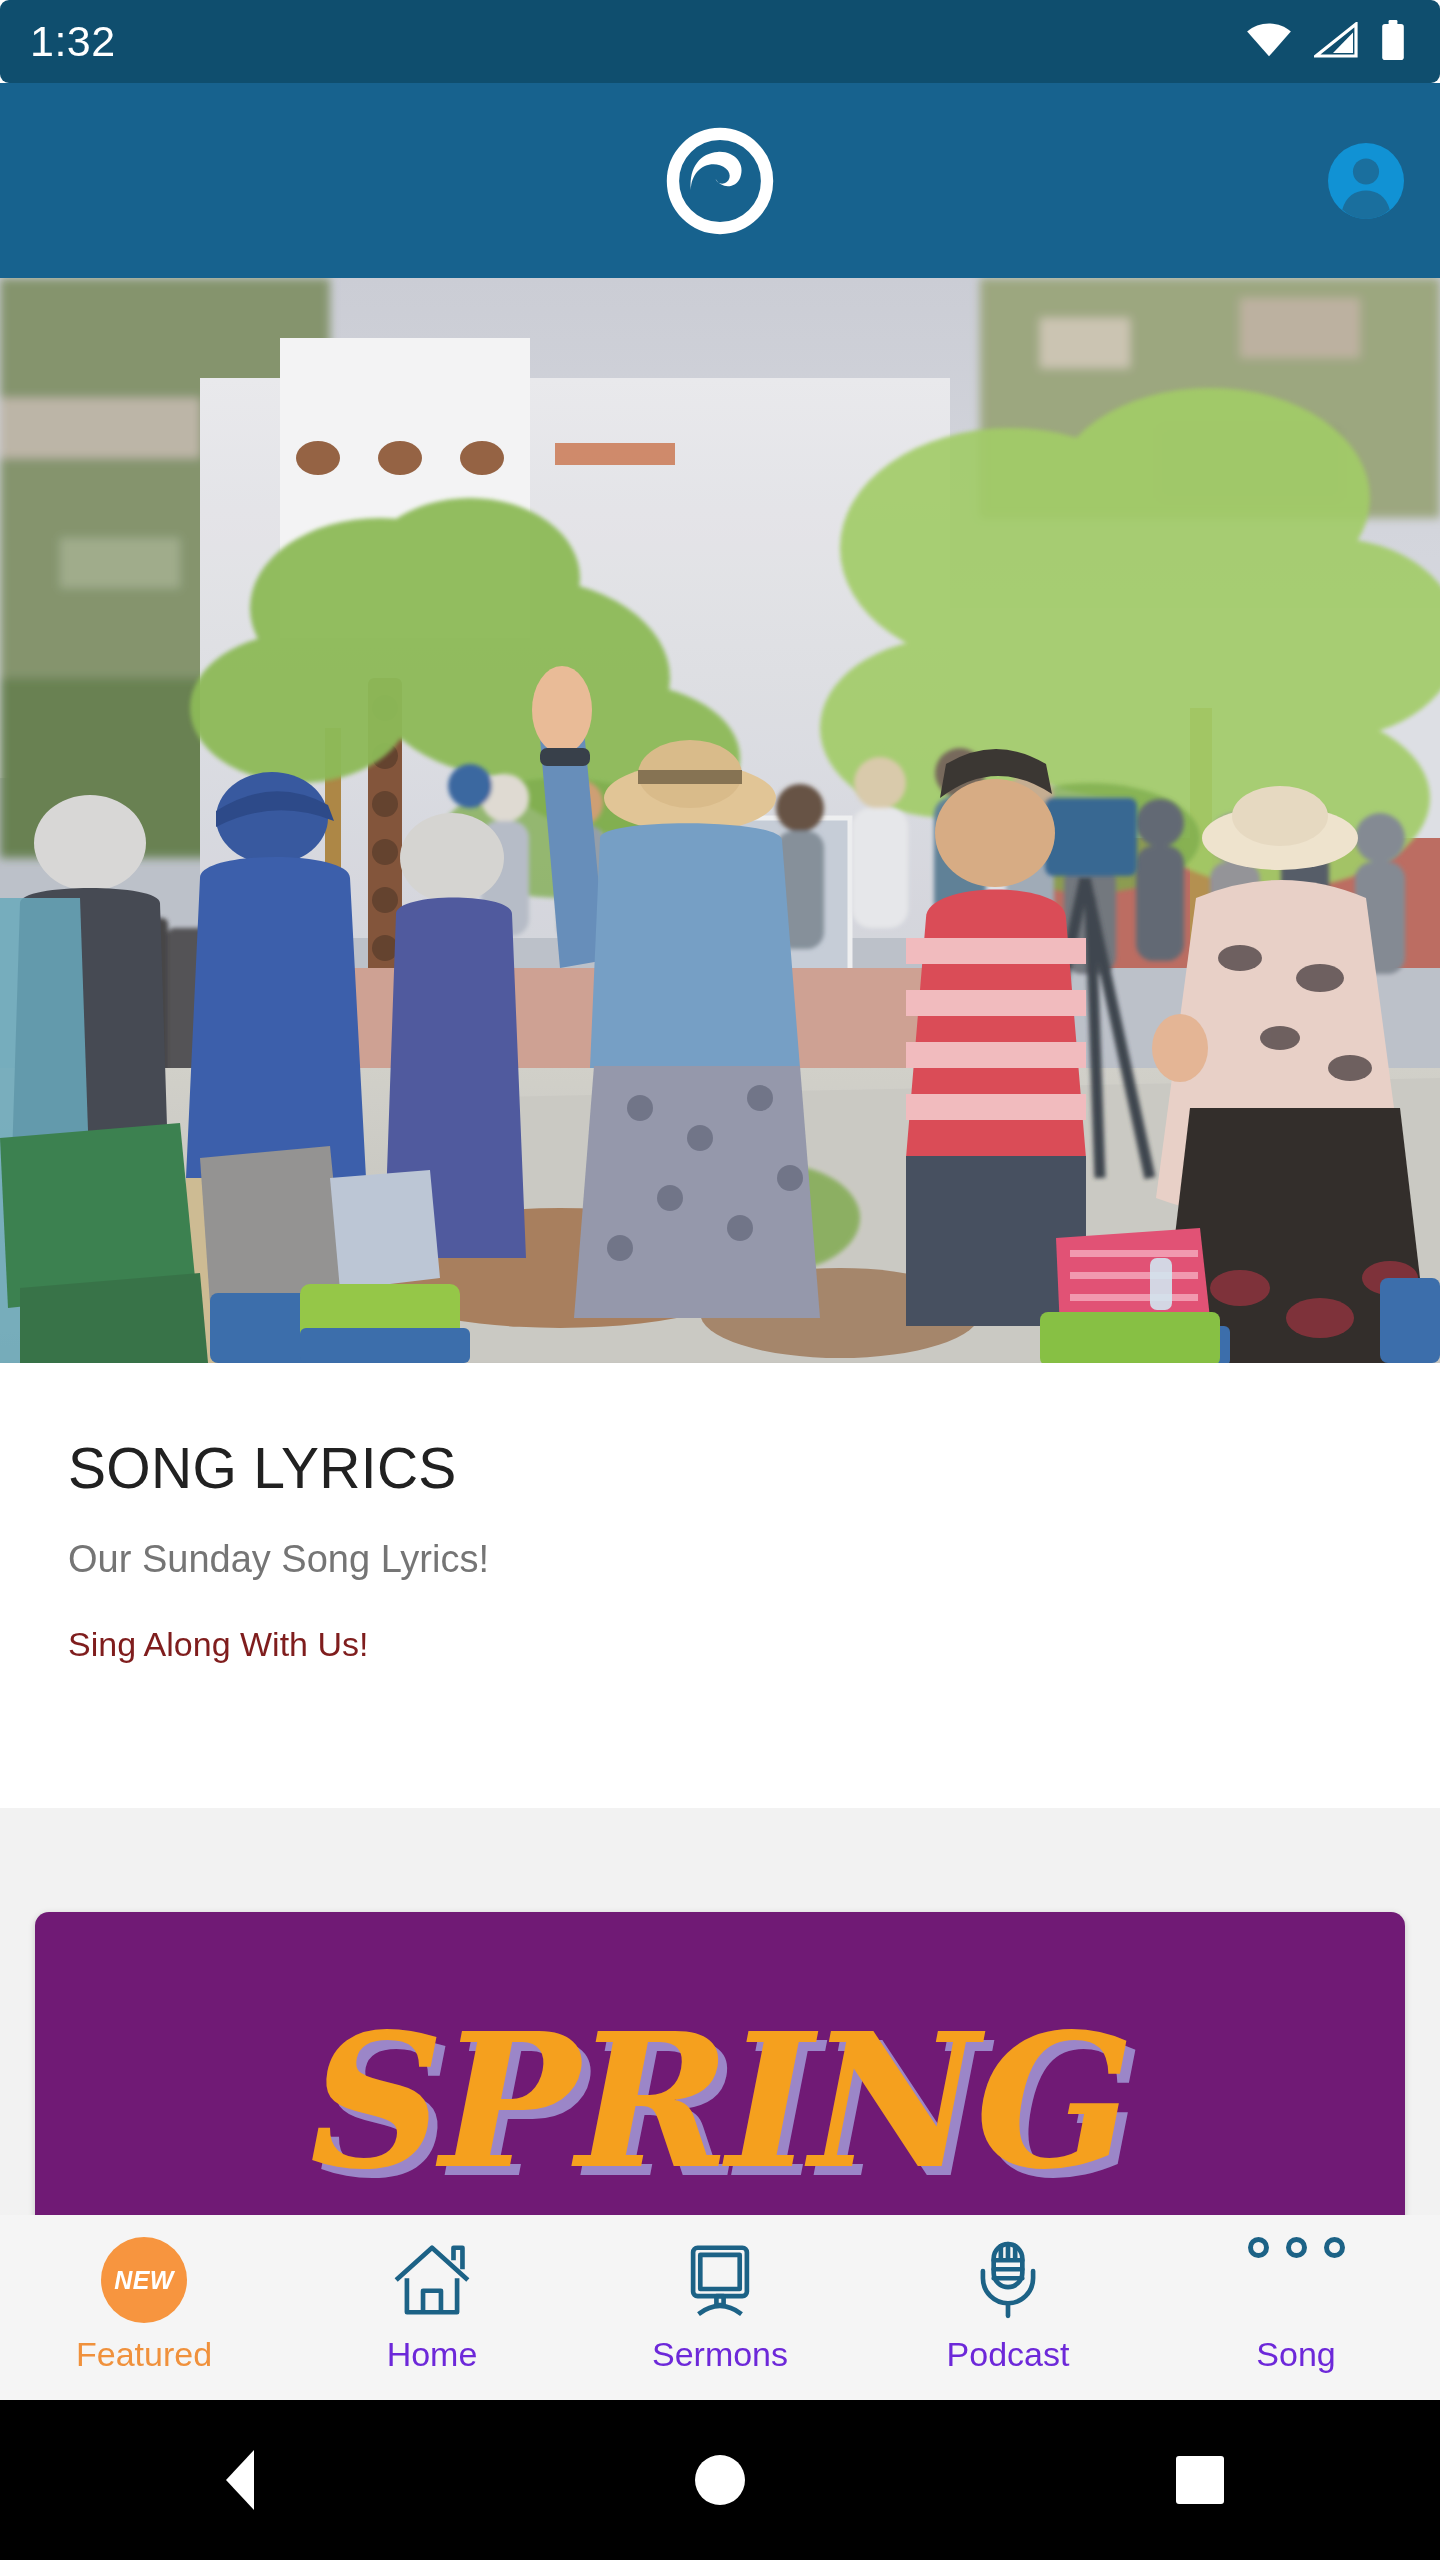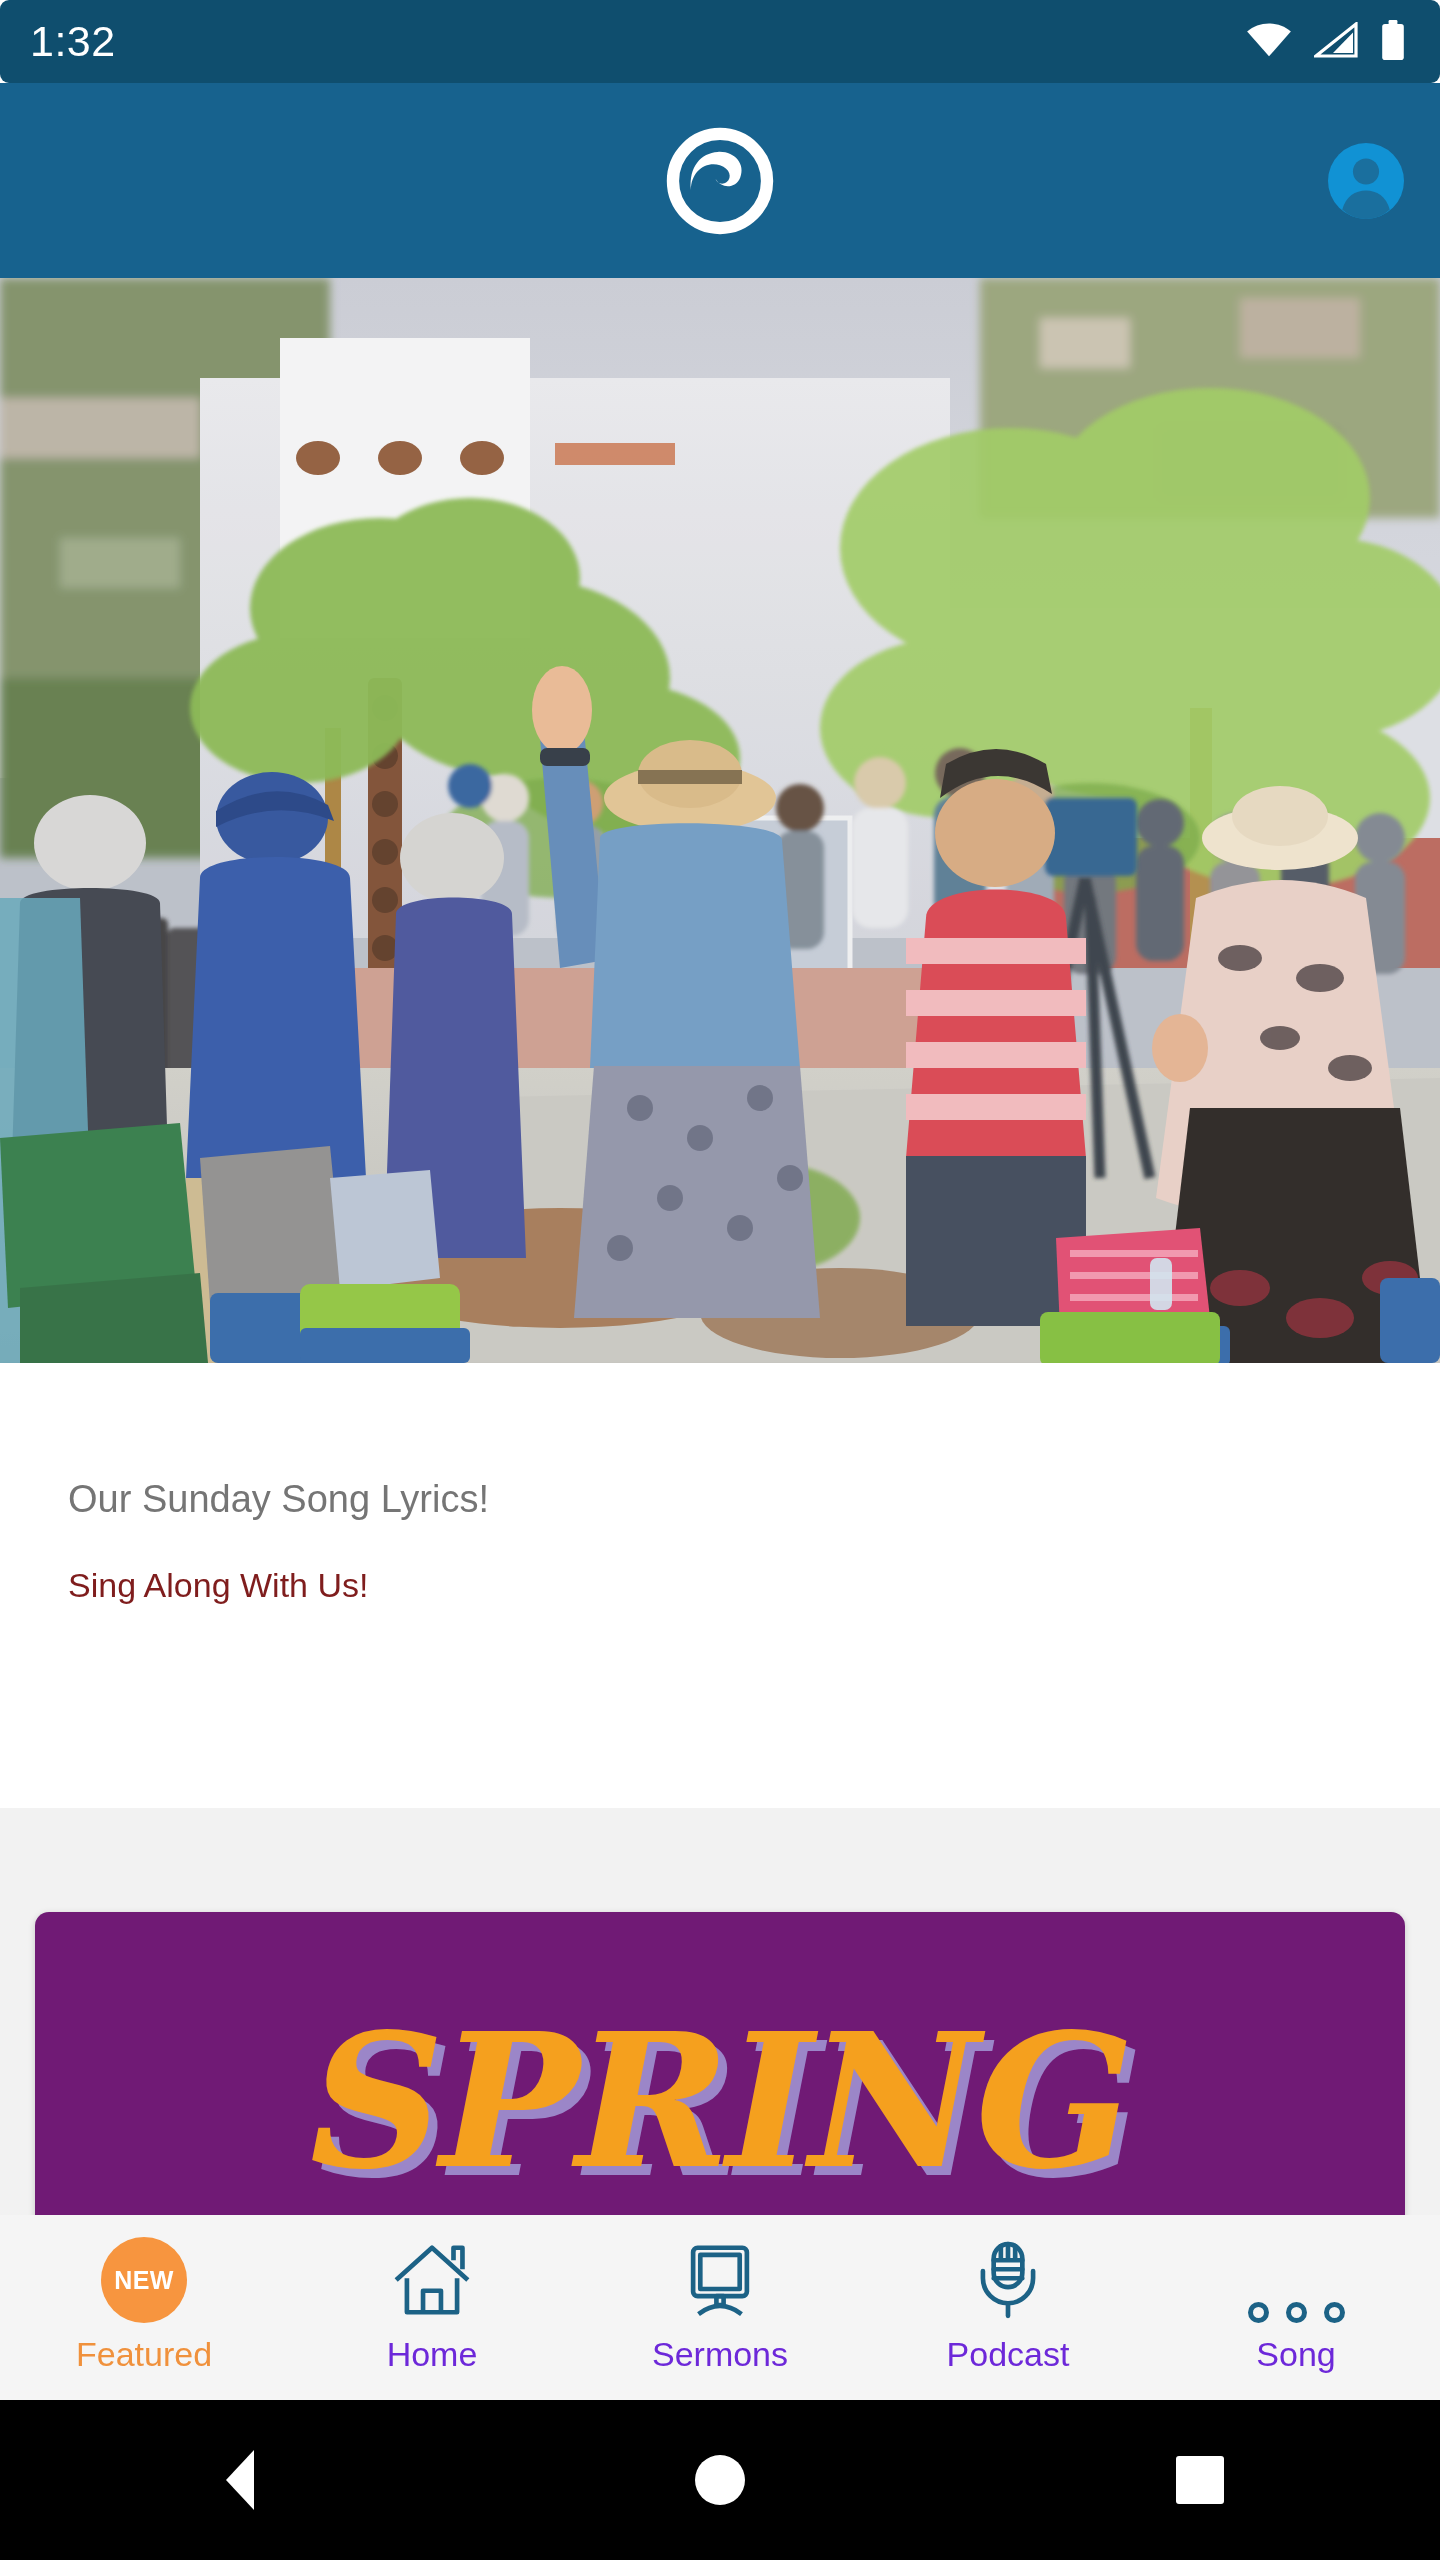--- a/index.html
+++ b/index.html
@@ -152,22 +152,23 @@
     display: flex;
     flex-direction: column;
     align-items: center;
     justify-content: flex-start;
     padding-top: 22px;
     cursor: pointer;
   }
   .tab-icon {
     height: 86px;
     display: flex;
-    align-items: flex-end;
+    align-items: flex-start;
     justify-content: center;
+    font-style: italic;
   }
   .tab-label {
     margin-top: 14px;
     font-size: 34px;
     font-weight: 400;
     color: #6d28d9;
     line-height: 1;
   }
   .tab.active .tab-label { color: #f0913c; }
   .badge-new {
@@ -535,20 +536,21 @@
         <rect x="1380" y="1000" width="60" height="85" rx="8" fill="#2f66a8"></rect>
       </g>
 
       <rect x="1150" y="980" width="22" height="52" rx="7" fill="#cfe6f2" opacity="0.9"></rect>
 
       <rect x="0" y="0" width="1440" height="1085" fill="#f2e9d8" opacity="0.07"></rect>
     </svg>
   </div>
 
   <div class="content-card">
+    <div class="card-title">SONG LYRICS</div>
     <div class="card-subtitle">Our Sunday Song Lyrics!</div>
     <div class="card-tagline">Sing Along With Us!</div>
   </div>
 
   <div class="scroll-area">
     <div class="promo-card">
       <div class="promo-word">SPRING</div>
     </div>
   </div>
 

